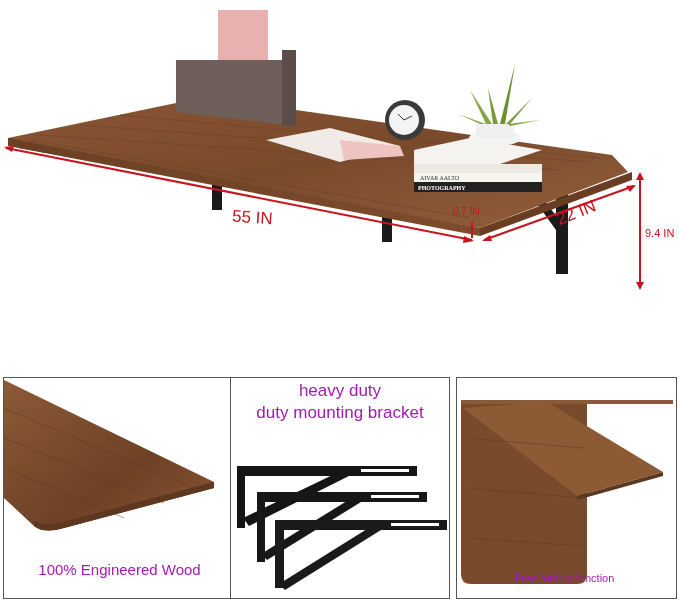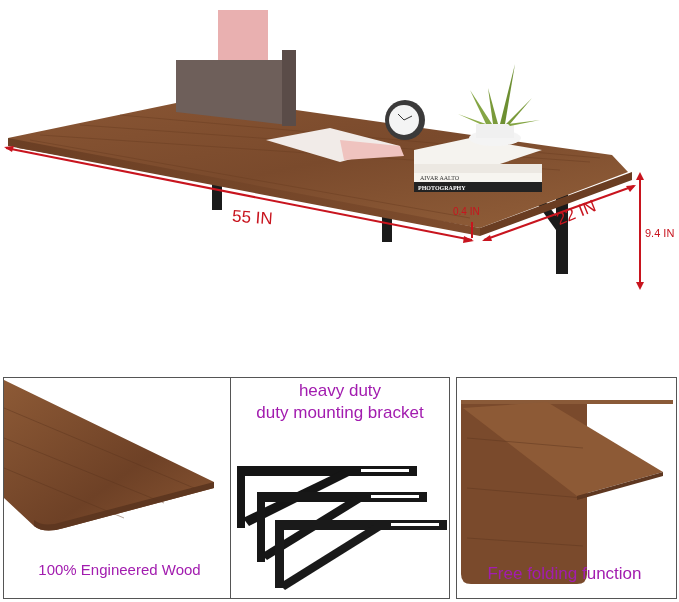--- a/index.html
+++ b/index.html
@@ -13,21 +13,21 @@
   .dim-22 { left: 556px; top: 203px; font-size: 17px; transform: rotate(-22deg); }
   .dim-94 { left: 645px; top: 227px; font-size: 11px; text-align: right; }
   .panel { position: absolute; top: 377px; height: 222px; border: 1px solid #555; background: #fff; overflow: hidden; }
   .panel-1 { left: 3px; width: 233px; }
   .panel-2 { left: 230px; width: 220px; }
   .panel-3 { left: 456px; width: 221px; }
   .panel svg { position: absolute; left: 0; top: 0; }
   .caption { position: absolute; color: #a21caf; font-family: "Liberation Sans", sans-serif; text-align: center; white-space: nowrap; }
   .cap-1 { left: 0; right: 0; bottom: 20px; font-size: 15px; }
   .cap-2 { left: 0; right: 0; top: 2px; font-size: 17px; line-height: 22px; }
-  .cap-3 { left: 0; right: 4px; bottom: 14px; font-size: 17px; }
+  .cap-3 { left: 0; right: 4px; bottom: 14px; font-size: 11px; }
 </style>
 </head>
 <body>
 
 <div class="hero">
   <svg width="679" height="300" viewBox="0 0 679 300">
     <defs>
       <linearGradient id="woodTop" x1="0" y1="0" x2="1" y2="1">
         <stop offset="0" stop-color="#8a5634"></stop>
         <stop offset="0.5" stop-color="#7a4a2c"></stop>
@@ -101,21 +101,21 @@
       <line x1="484" y1="240" x2="634" y2="186"></line>
       <polygon points="482,241 490,235 492,241" stroke="none"></polygon>
       <polygon points="636,185 626,186 630,192" stroke="none"></polygon>
       <line x1="472" y1="222" x2="472" y2="238"></line>
       <line x1="640" y1="176" x2="640" y2="286"></line>
       <polygon points="640,172 636,180 644,180" stroke="none"></polygon>
       <polygon points="640,290 636,282 644,282" stroke="none"></polygon>
     </g>
   </svg>
   <div class="dim-label dim-55">55 IN</div>
-  <div class="dim-label dim-06">0.4 IN</div>
+  <div class="dim-label dim-06">0.7 IN</div>
   <div class="dim-label dim-22">22 IN</div>
   <div class="dim-label dim-94">9.4 IN</div>
 </div>
 
 <div class="panel panel-1">
   <svg width="222" height="222" viewBox="0 0 222 222">
     <defs>
       <linearGradient id="w1" x1="0" y1="0" x2="1" y2="1">
         <stop offset="0" stop-color="#8d5a36"></stop>
         <stop offset="0.6" stop-color="#6e4126"></stop>

